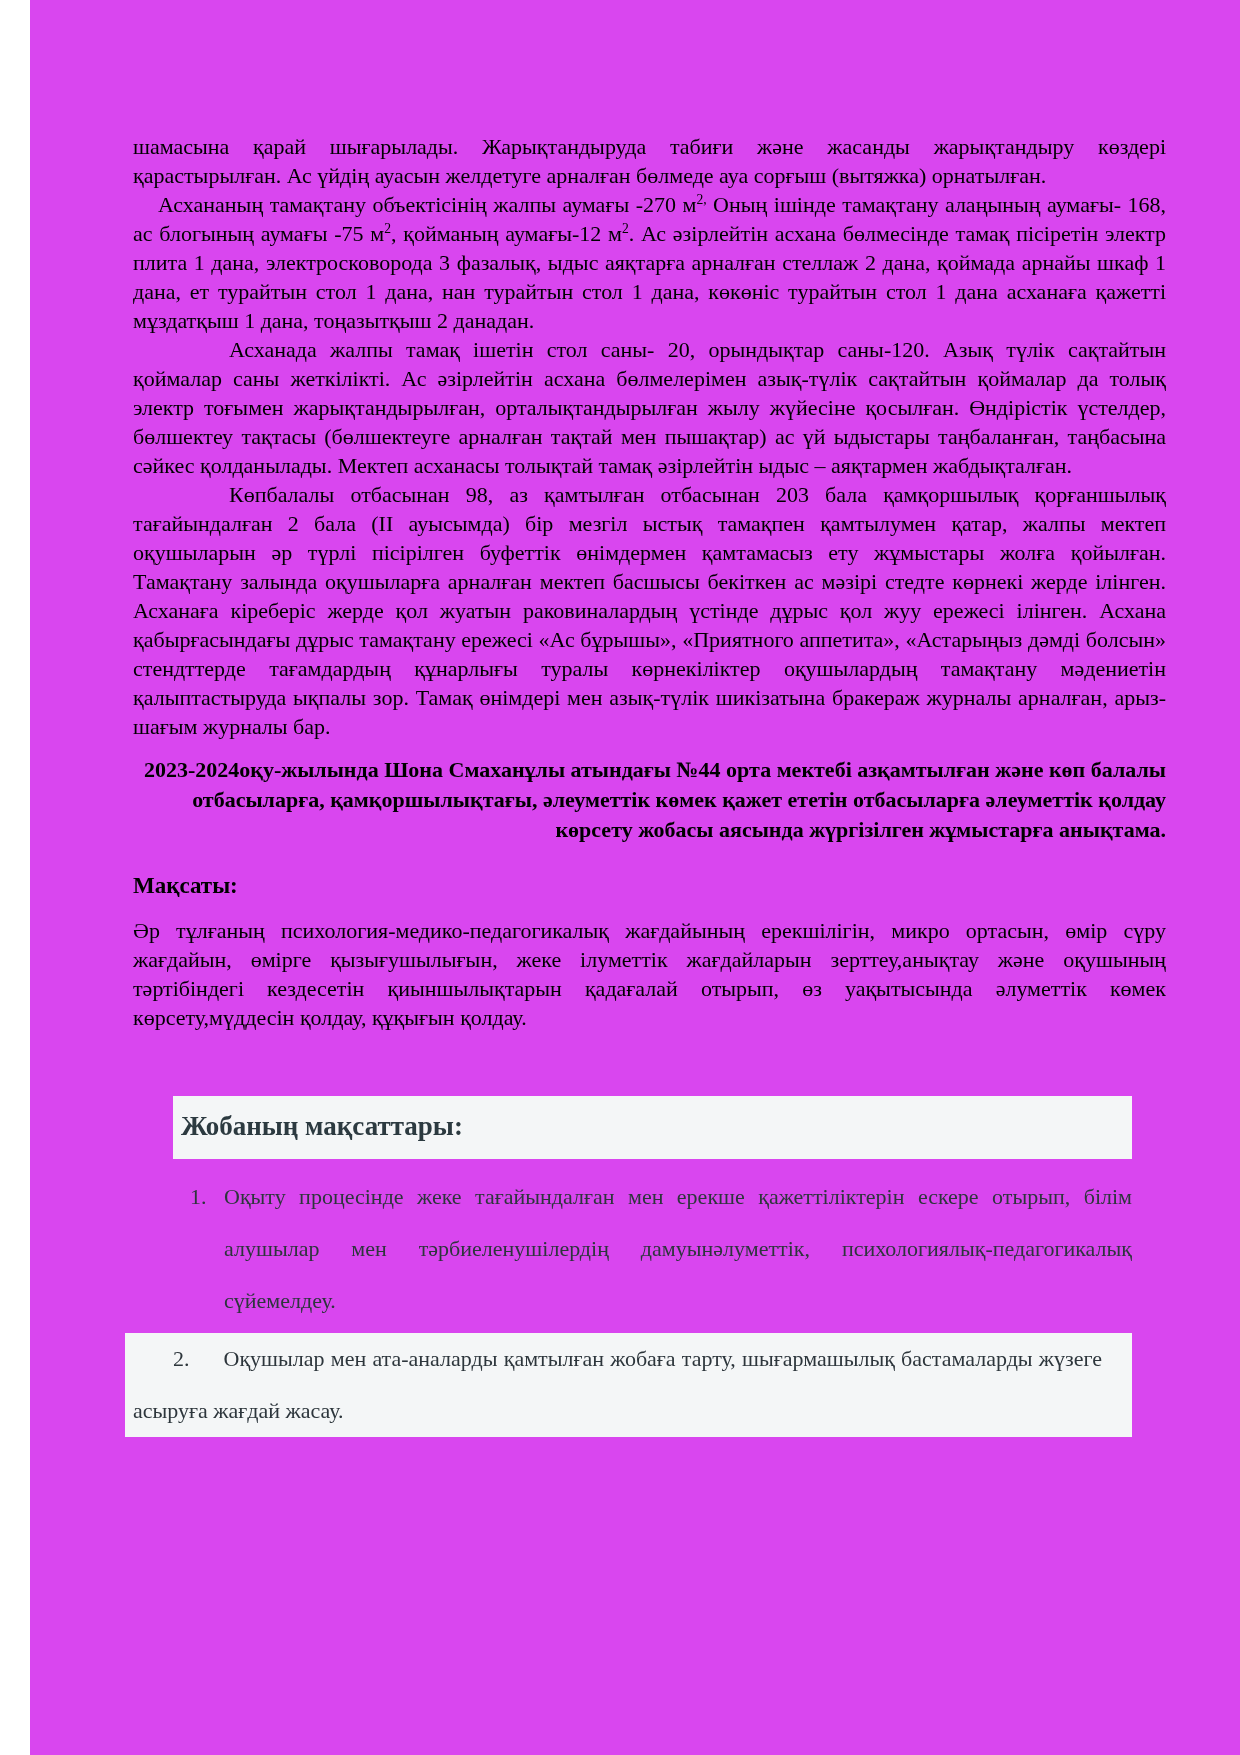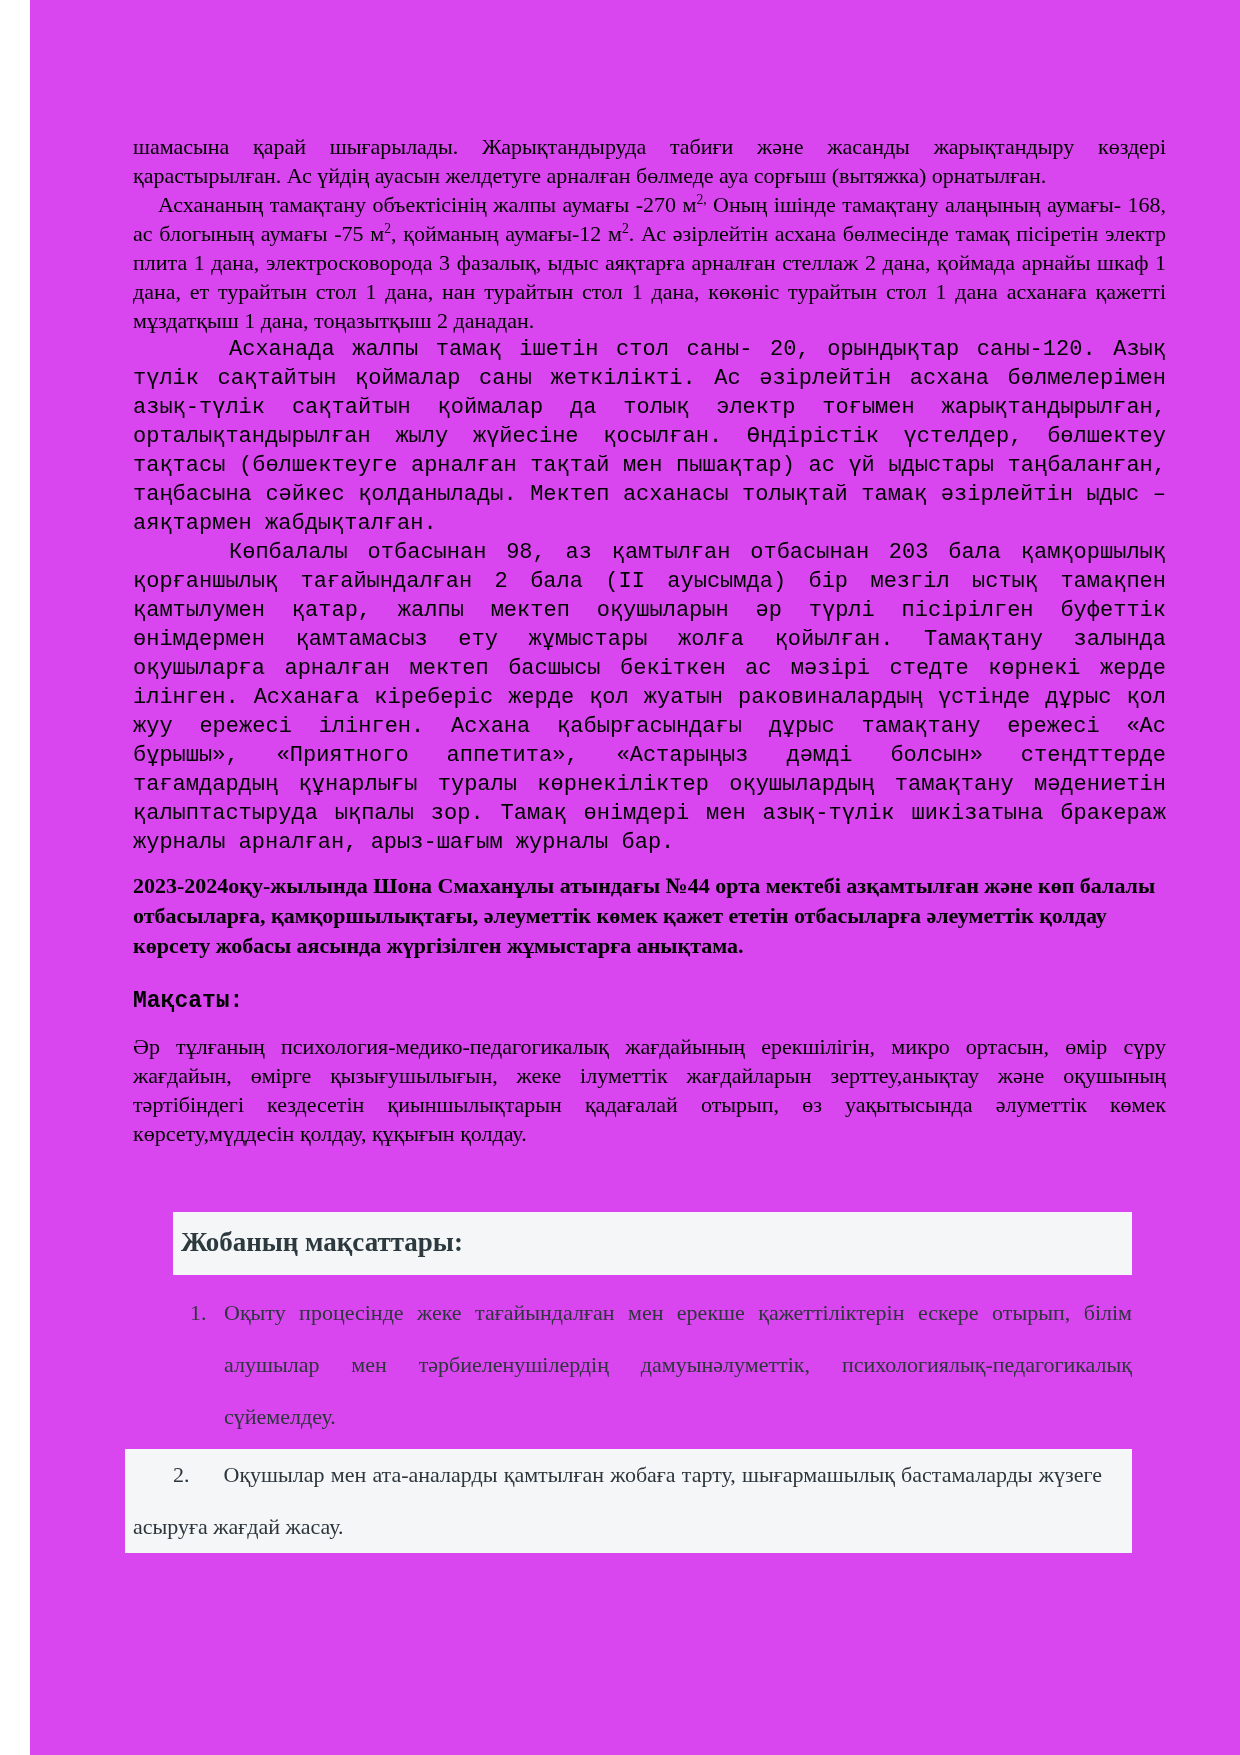--- a/index.html
+++ b/index.html
@@ -19,39 +19,38 @@
     color: #000000;
     overflow: hidden;
     margin-left: 30px;
   }
   p.body-para {
     margin: 0;
     line-height: 29px;
     text-align: justify;
   }
   .indent-sm { text-indent: 25px; }
-  .indent-lg { text-indent: 96px; font-family: Liberation Mono, monospace; }
+  .indent-lg { text-indent: 96px; }
   sup.sq {
     font-size: 0.62em;
     line-height: 0;
     vertical-align: super;
   }
   .doc-title {
     margin: 14px 0 0 0;
     font-weight: bold;
-    text-align: left;
+    text-align: right;
     line-height: 30px;
   }
   .goal-heading {
     margin: 26px 0 0 0;
     font-weight: bold;
     font-size: 23px;
     line-height: 29px;
     text-align: left;
-    font-family: Liberation Mono, monospace;
   }
   .goal-para {
     margin: 16px 0 0 0;
     line-height: 29px;
     text-align: justify;
   }
   .section-heading-block {
     margin: 64px 34px 0 40px;
     background: #f4f6f7;
     padding: 16px 10px 18px 8px;

